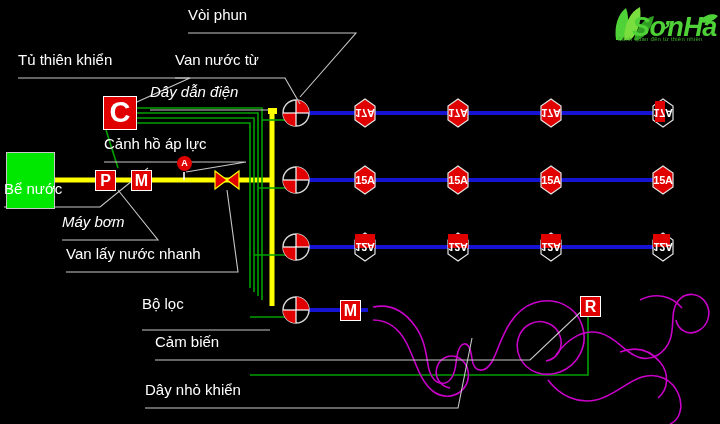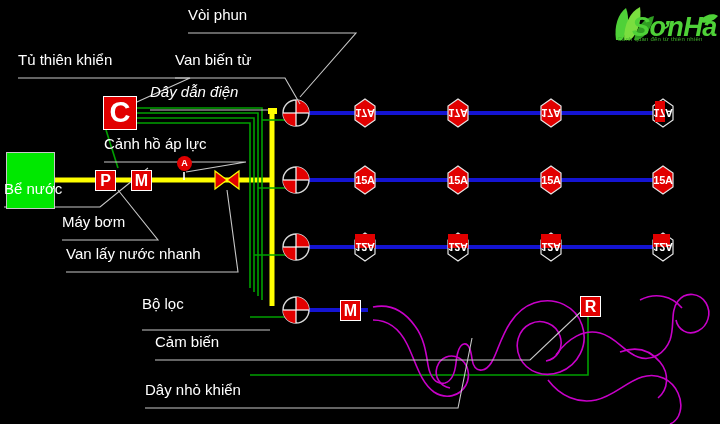--- a/index.html
+++ b/index.html
@@ -215,25 +215,25 @@
     </div>
   <div class="hexwrap flip" style="left:534px;top:232px;">
     <span class="htxt">12A</span>
     </div>
   <div class="hexwrap flip" style="left:646px;top:232px;">
     <span class="htxt">12A</span>
     </div>
 
   <div class="lbl" style="left:188px;top:7px;text-align:right;">Vòi phun</div>
   <div class="lbl" style="left:18px;top:52px;">Tủ thiên khiển</div>
-  <div class="lbl" style="left:175px;top:52px;">Van biến từ</div>
+  <div class="lbl" style="left:175px;top:52px;">Van nước từ</div>
   <div class="lbl" style="left:150px;top:84px;font-style:italic;">Dây dẫn điện</div>
   <div class="lbl" style="left:104px;top:136px;">Cảnh hồ áp lực</div>
   <div class="lbl" style="left:4px;top:181px;">Bể nước</div>
-  <div class="lbl" style="left:62px;top:214px;">Máy bơm</div>
+  <div class="lbl" style="left:62px;top:214px;font-style:italic;">Máy bơm</div>
   <div class="lbl" style="left:66px;top:246px;">Van lấy nước nhanh</div>
   <div class="lbl" style="left:142px;top:296px;">Bộ lọc</div>
   <div class="lbl" style="left:155px;top:334px;">Cảm biến</div>
   <div class="lbl" style="left:145px;top:382px;">Dây nhỏ khiển</div>
 
   <div class="logo">
     <div class="lname">SơnHà</div>
     <div class="ltag">Cảnh quan đến từ thiên nhiên</div>
   </div>
 

